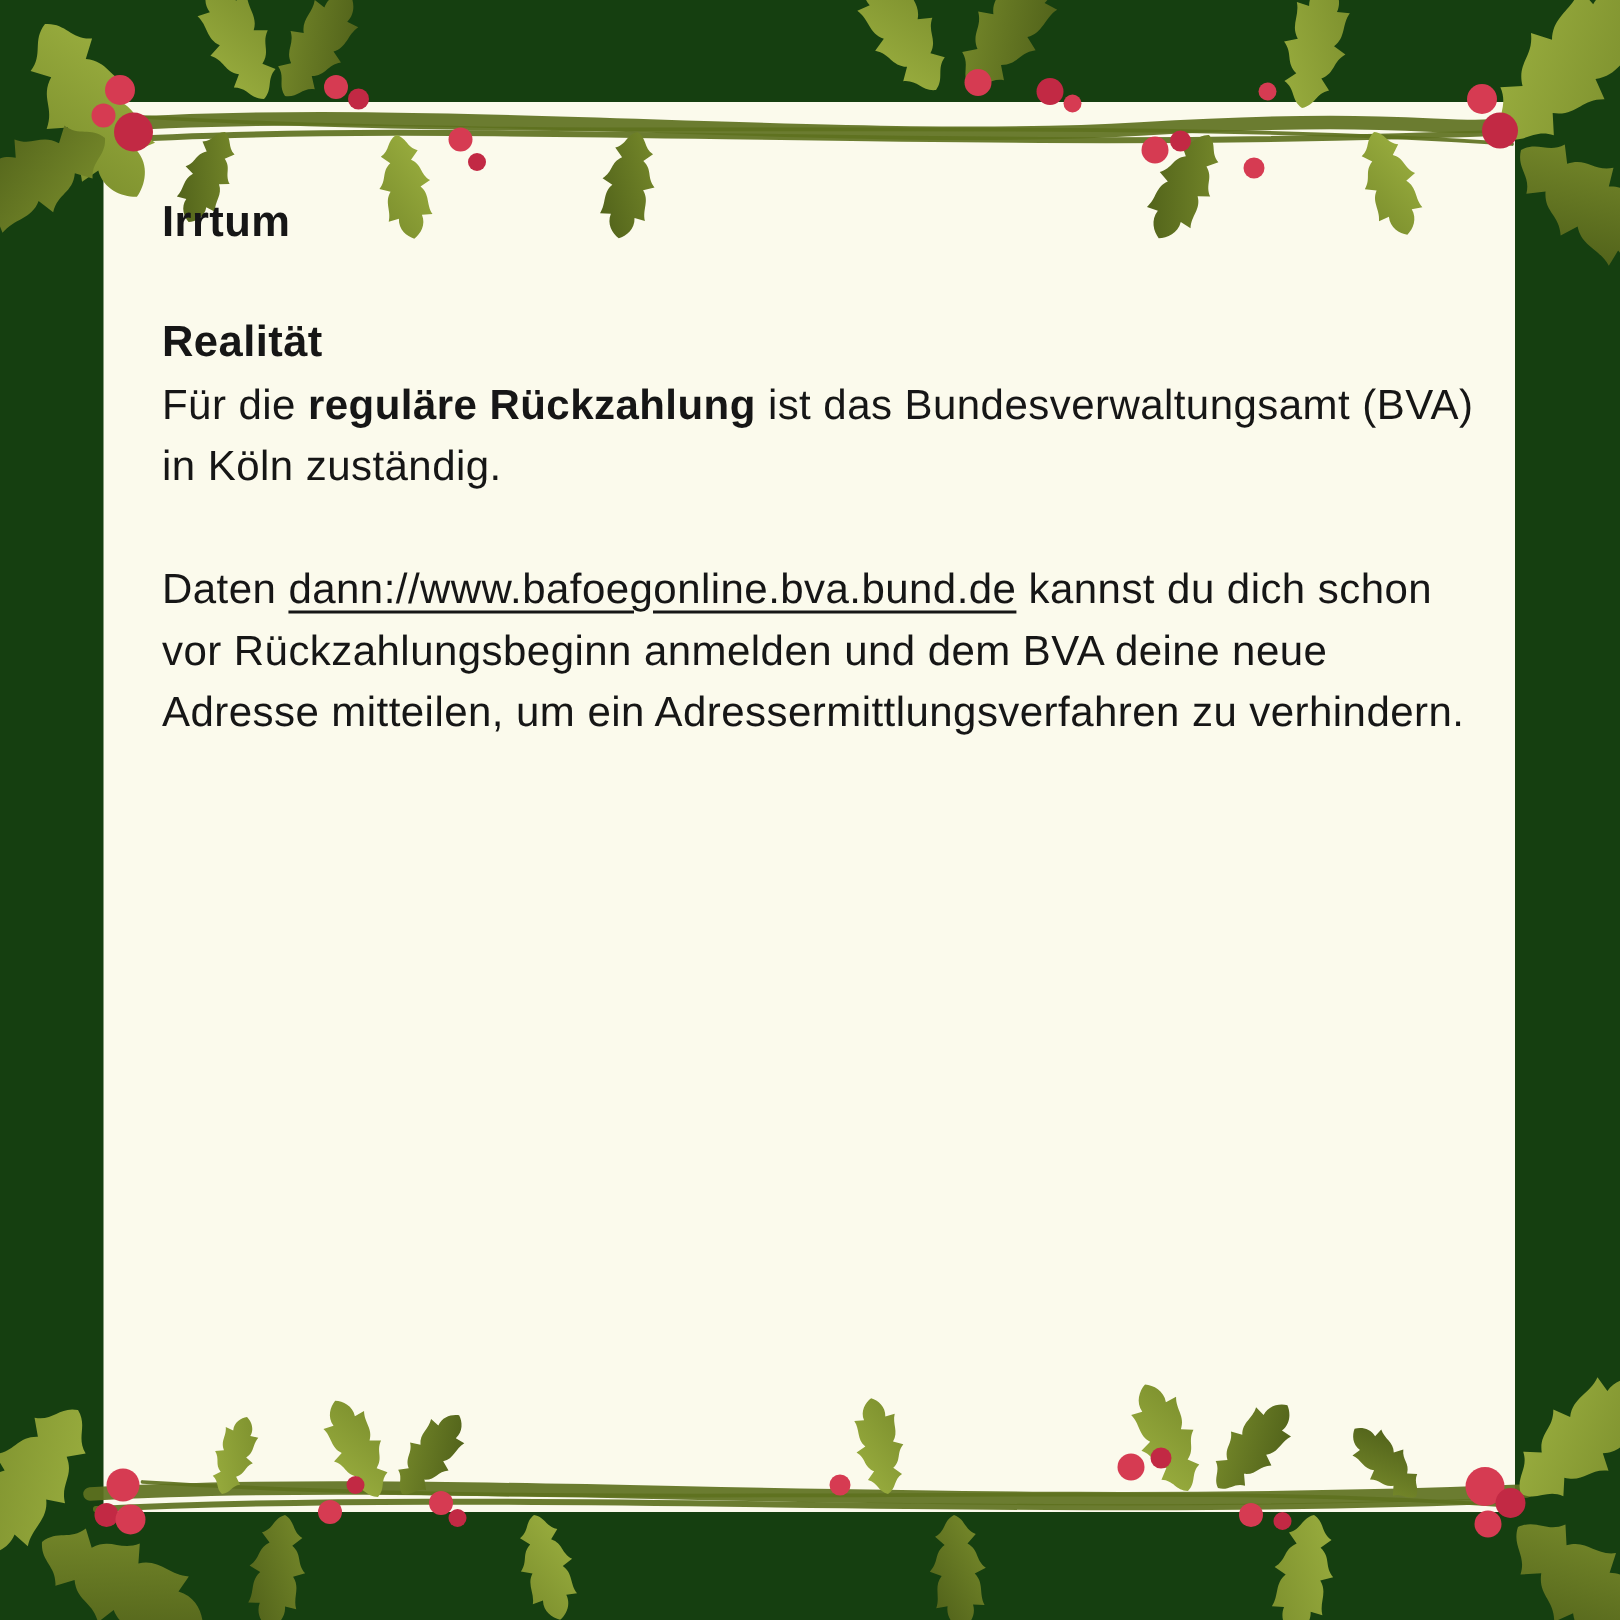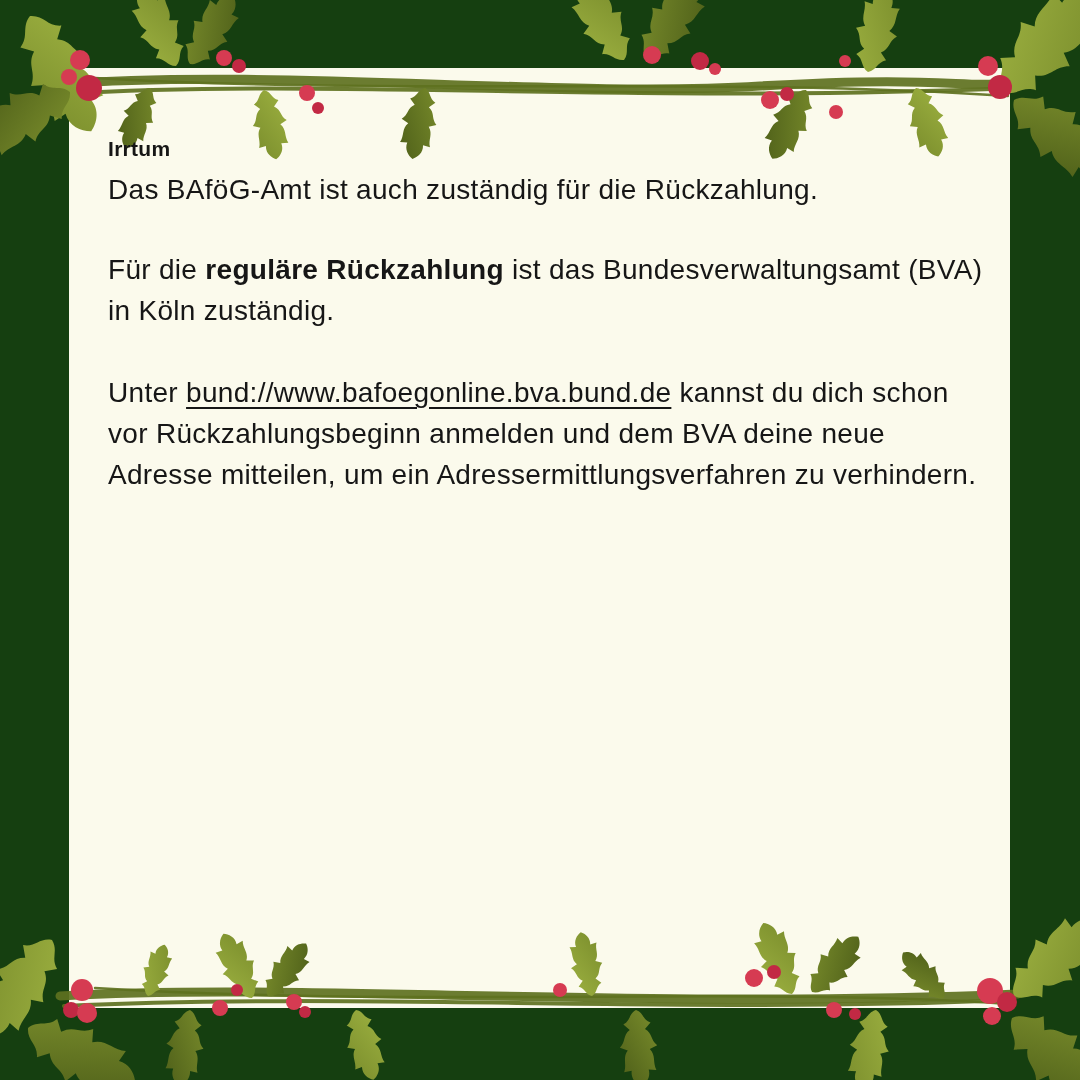--- a/index.html
+++ b/index.html
@@ -40,21 +40,21 @@
   .stopB{stop-color:var(--leaf-mid);}
   .stopC{stop-color:var(--leaf-dark);}
   .content{
     position:absolute;
     left:108px;top:128px;width:876px;
     color:var(--text);
     font-size:28px;line-height:41px;letter-spacing:.3px;
   }
   .content h2{
     margin:0;
-    font-size:21px;line-height:41px;font-weight:700;letter-spacing:.3px;
+    font-size:29px;line-height:41px;font-weight:700;letter-spacing:.3px;
   }
   .content p{margin:0;}
   .content strong{font-weight:700;}
   .gap{height:39px;}
   .gap.small{height:41px;}
   .link{
     color:inherit;
     text-decoration:underline;
     text-decoration-thickness:2px;
     text-underline-offset:5px;
@@ -169,24 +169,24 @@
       <circle class="berry" cx="834" cy="110" r="8"></circle>
       <circle class="berry-d" cx="855" cy="114" r="6"></circle>
       <circle class="berry" cx="990" cy="91" r="13"></circle>
       <circle class="berry-d" cx="1007" cy="102" r="10"></circle>
       <circle class="berry" cx="992" cy="116" r="9"></circle>
     </g>
   </svg>
 
   <div class="content">
     <h2>Irrtum</h2>
-    <p>Das BAföG-Amt ist auch zuständig für die Rückzahlung.</p>
 
     <div class="gap"></div>
 
+    <h2>Realität</h2>
     <p><span>Für die </span><strong>reguläre Rückzahlung</strong><span> ist das Bundesverwaltungsamt (BVA) in Köln zuständig.</span></p>
 
     <div class="gap small"></div>
 
-    <p><span>Unter </span><a class="link">bund://www.bafoegonline.bva.bund.de</a><span> kannst du dich schon vor Rückzahlungsbeginn anmelden und dem BVA deine neue Adresse mitteilen, um ein Adressermittlungsverfahren zu verhindern.</span></p>
+    <p><span>Daten </span><a class="link">dann://www.bafoegonline.bva.bund.de</a><span> kannst du dich schon vor Rückzahlungsbeginn anmelden und dem BVA deine neue Adresse mitteilen, um ein Adressermittlungsverfahren zu verhindern.</span></p>
   </div>
 
 </div>
 
 </body></html>

